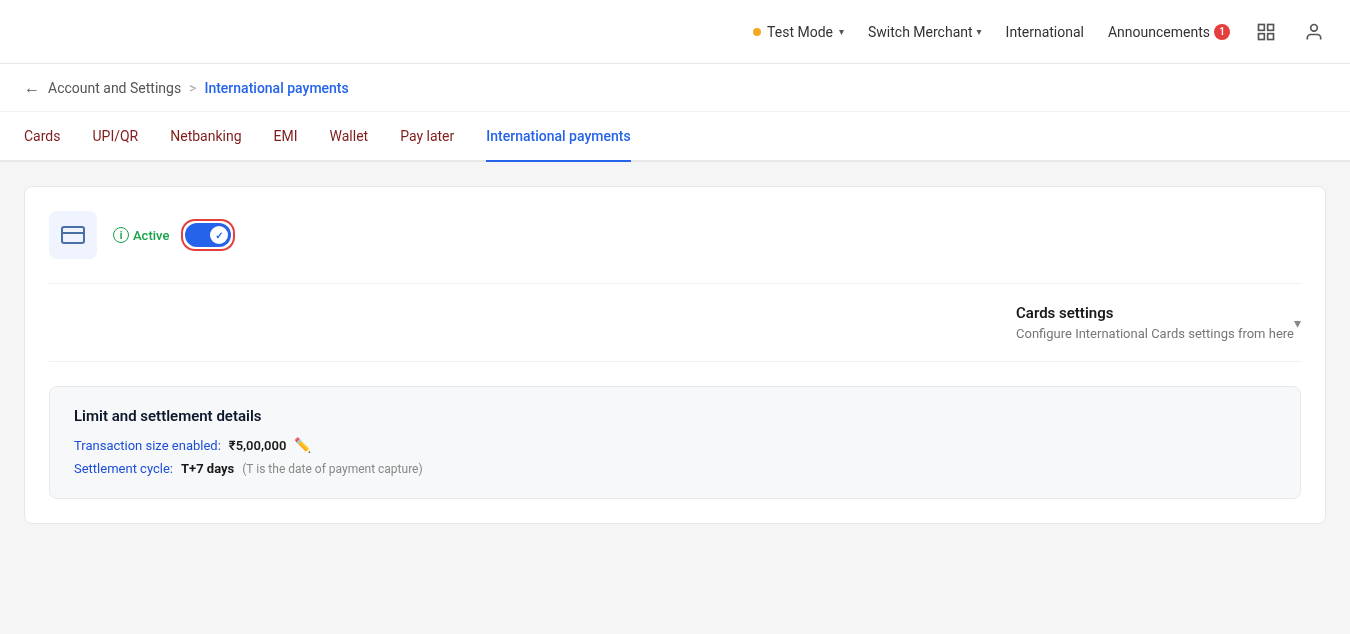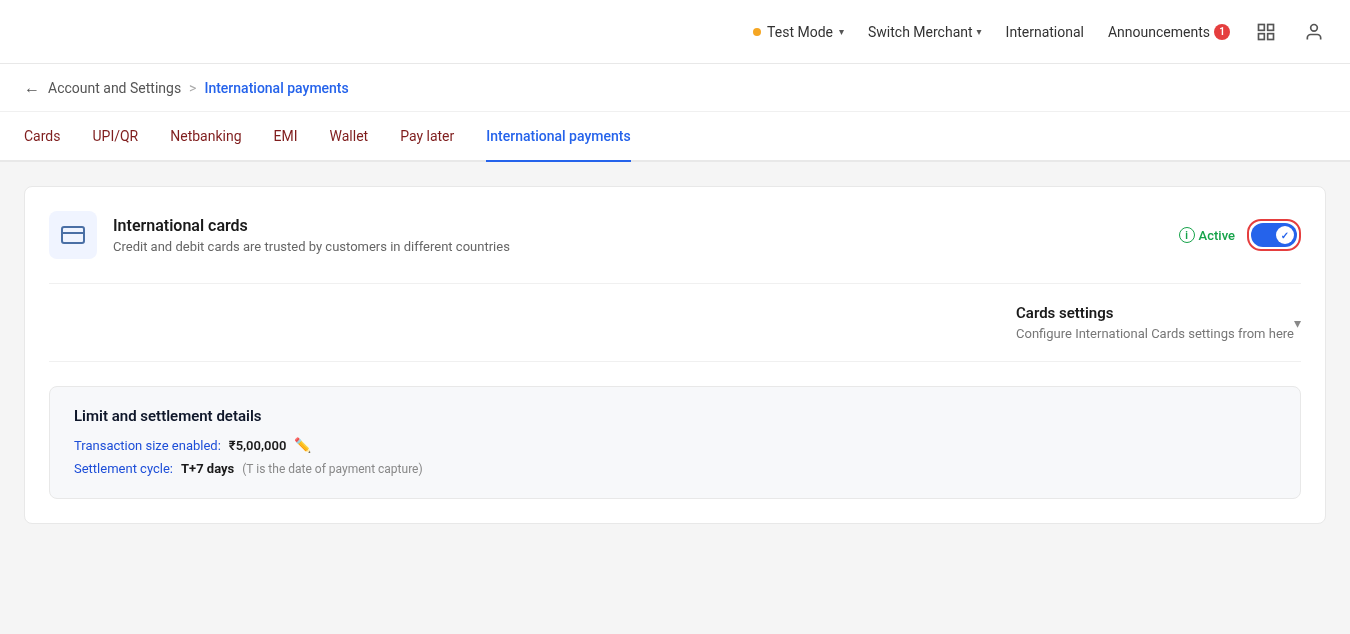--- a/index.html
+++ b/index.html
@@ -351,24 +351,20 @@
 
 <div class="main-content">
 
   <div class="card-section">
     <div class="international-cards-row">
       <div class="card-icon-box">
         <svg class="card-icon-svg" width="24" height="24" viewBox="0 0 24 24" fill="none" stroke="#4a6fa5" stroke-width="2">
           <rect x="1" y="4" width="22" height="16" rx="2" ry="2"></rect>
           <line x1="1" y1="10" x2="23" y2="10"></line>
         </svg>
-      </div>
-      <div class="card-info">
-        <div class="card-title">International cards</div>
-        <div class="card-desc">Credit and debit cards are trusted by customers in different countries</div>
       </div>
       <div class="card-status-area">
         <div class="active-badge">
           <div class="active-info-icon">i</div>
           <span>Active</span>
         </div>
         <div class="toggle-wrapper">
           <div class="toggle">
             <div class="toggle-knob">
               <span class="toggle-check">✓</span>

